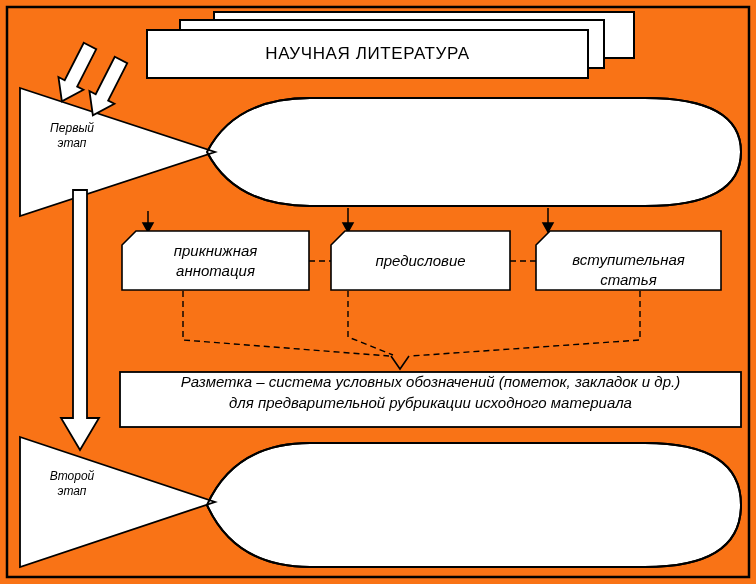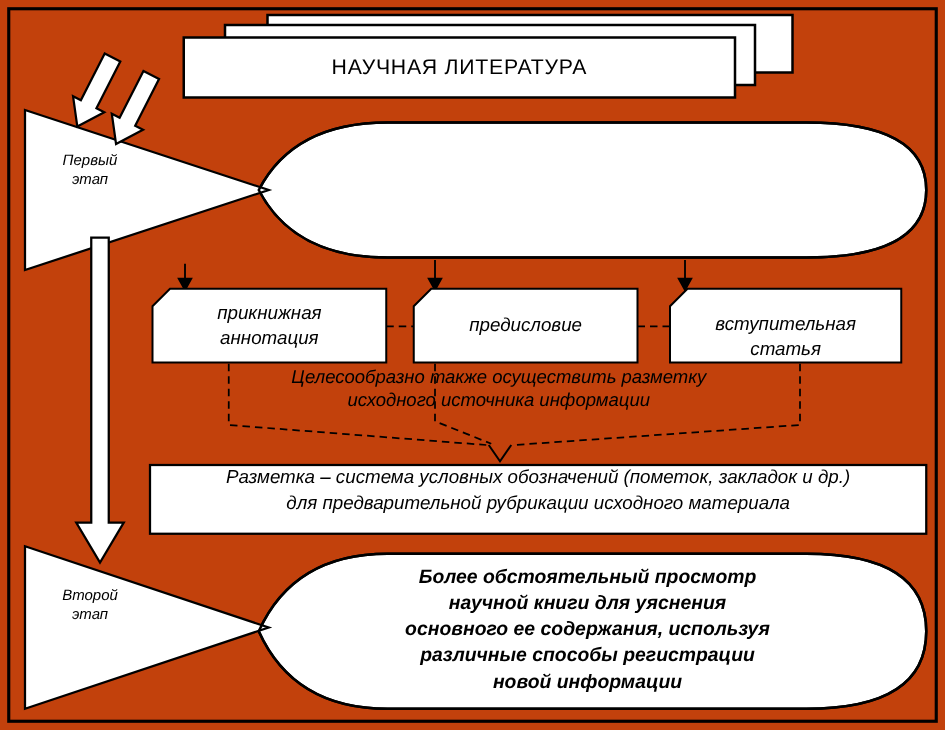--- a/index.html
+++ b/index.html
@@ -1,17 +1,17 @@
 <!DOCTYPE html>
 <html><head>
 <meta charset="utf-8">
 <style>
   html,body{margin:0;padding:0;background:#ffffff;}
   .canvas{
-    position:relative;width:756px;height:584px;background:#c2410c;
+    position:relative;width:756px;height:584px;background:#f97316;
     font-family:"Liberation Sans",sans-serif;color:#000;overflow:hidden;
   }
   svg.layer{position:absolute;left:0;top:0;width:756px;height:584px;}
   .txt{position:absolute;white-space:pre-line;text-align:center;color:#000;}
   .flexc{display:flex;align-items:center;justify-content:center;}
 
   .title{left:147px;top:30px;width:441px;height:48px;font-size:17px;letter-spacing:.6px;}
   .stage-label{font-style:italic;font-size:12px;line-height:1.28;}
   .stage1-label{left:18px;top:121px;width:108px;}
   .stage2-label{left:18px;top:469px;width:108px;}
@@ -87,28 +87,21 @@
   <div class="txt stage-label stage1-label">Первый
 этап</div>
 
 
   <div class="txt card-label card1 flexc">прикнижная
 аннотация</div>
   <div class="txt card-label card2 flexc">предисловие</div>
   <div class="txt card-label card3 flexc">вступительная
 статья</div>
 
-  <div class="txt advice">Целесообразно также осуществить разметку
-исходного источника информации</div>
 
   <div class="txt markup-text flexc">Разметка – система условных обозначений (пометок, закладок и др.)
 для предварительной рубрикации исходного материала</div>
 
   <div class="txt stage-label stage2-label">Второй
 этап</div>
 
-  <div class="txt b2-text">Более обстоятельный просмотр
-научной книги для уяснения
-основного ее содержания, используя
-различные способы регистрации
-новой информации</div>
 
 </div>
 
 </body></html>

